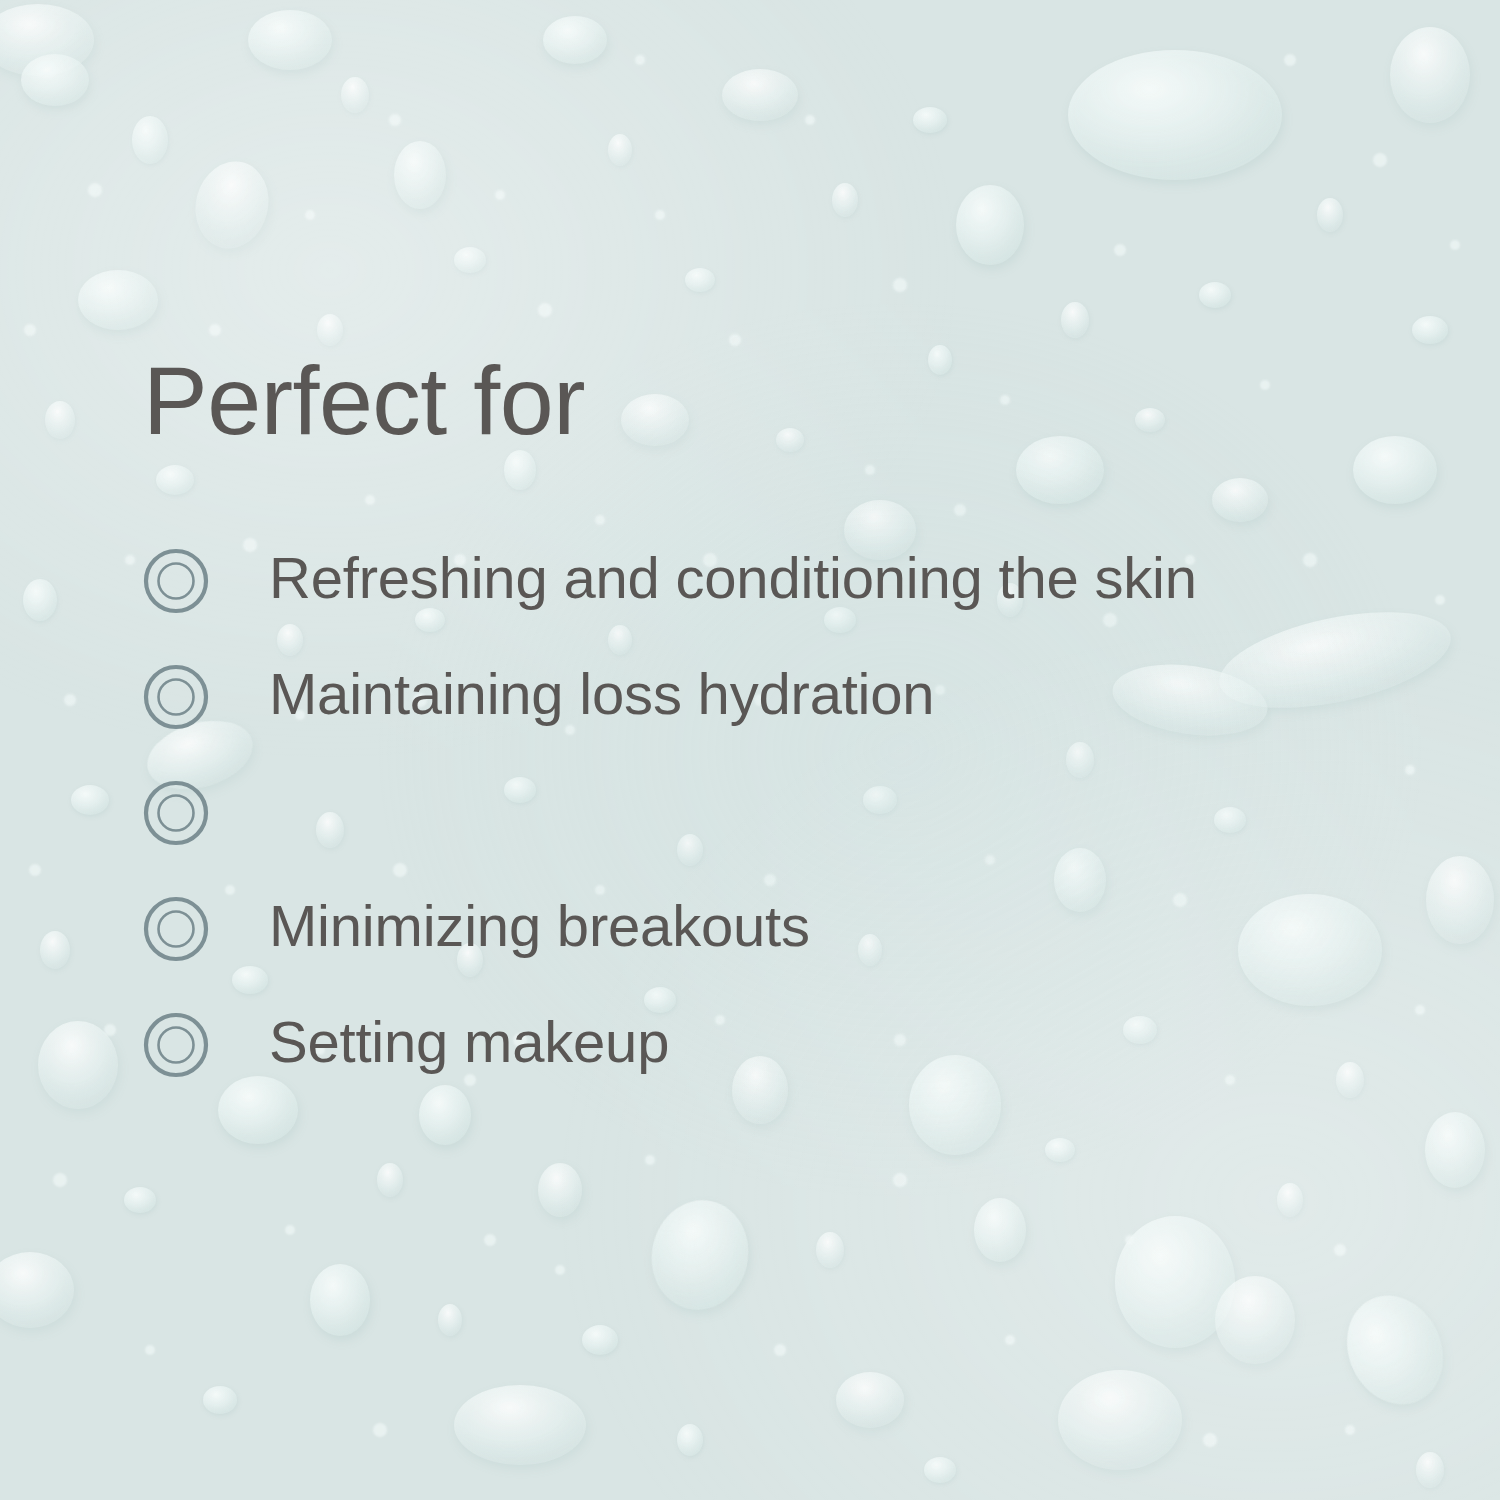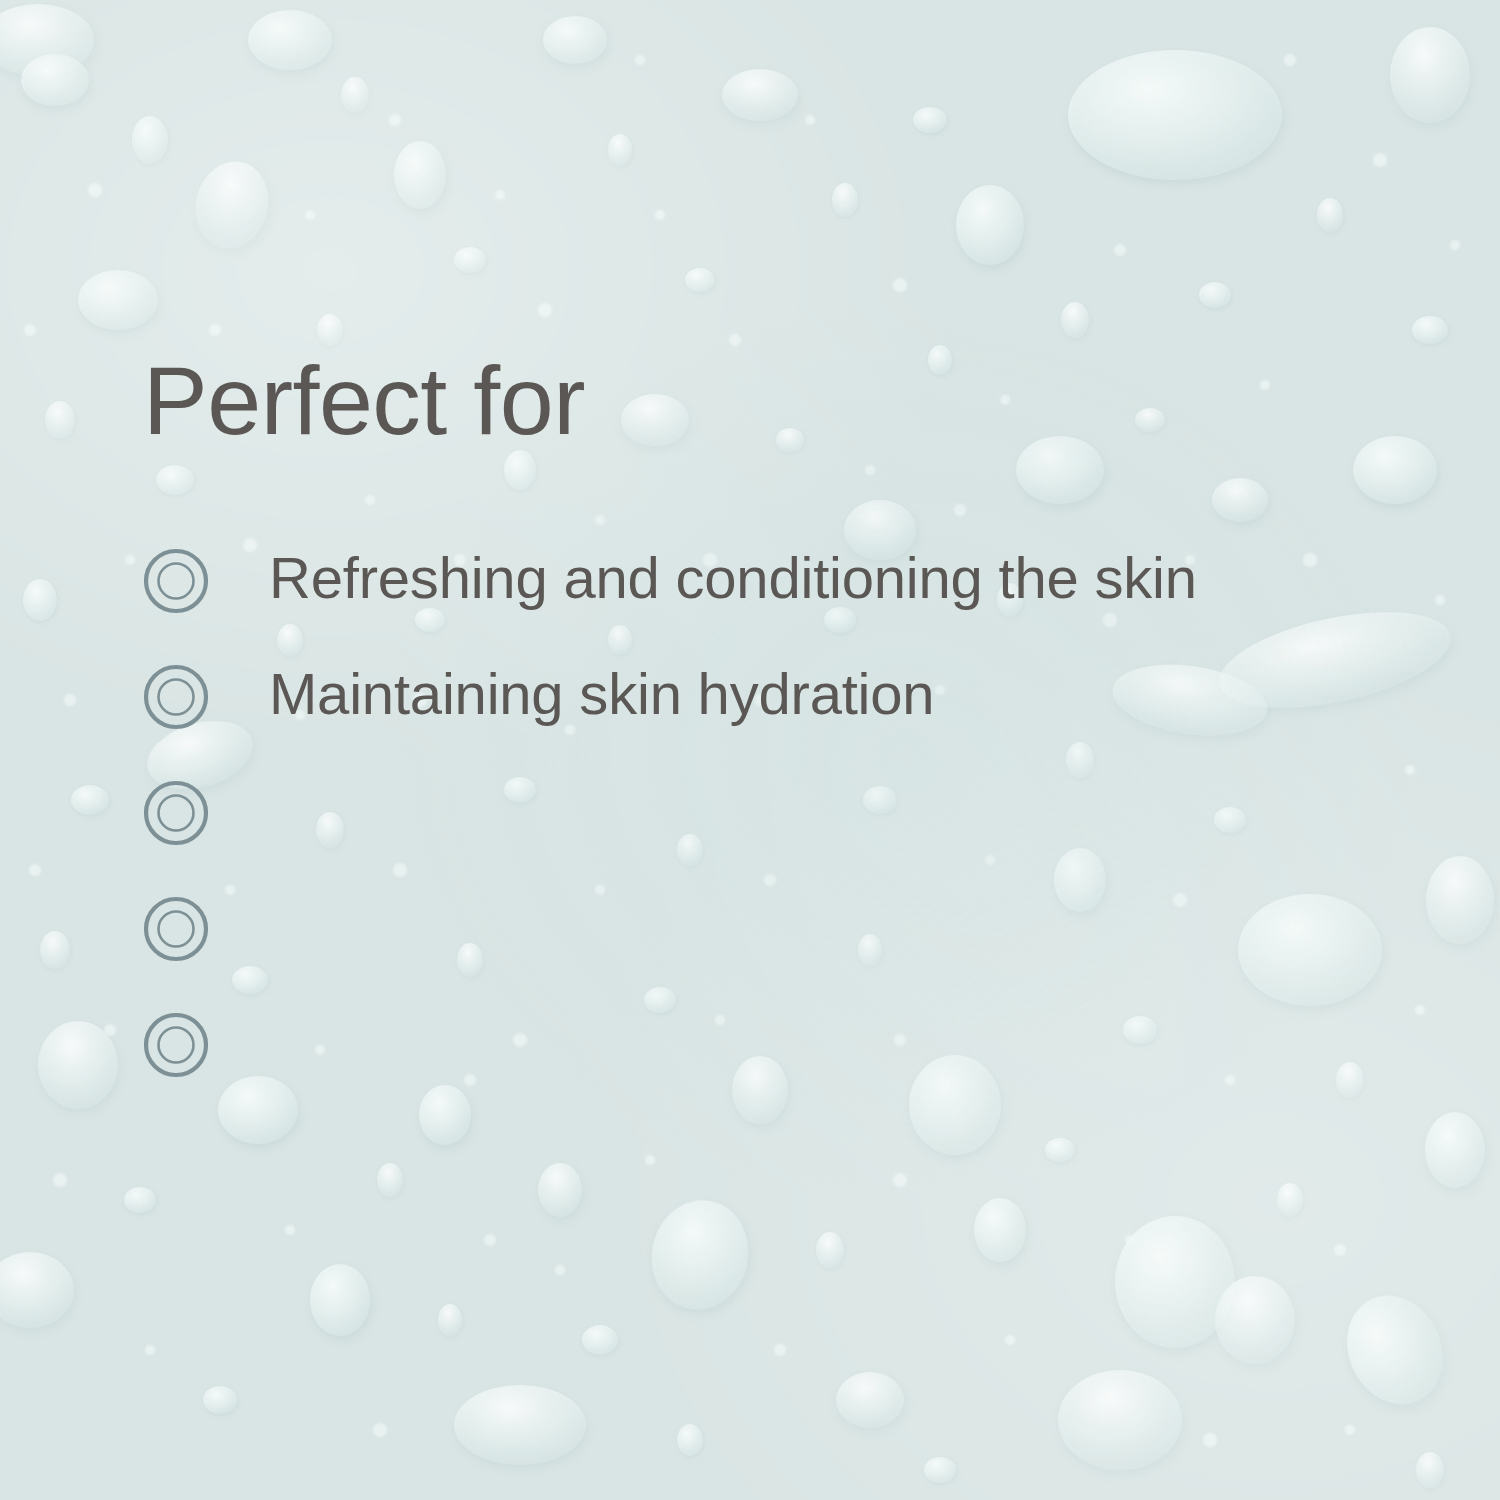--- a/index.html
+++ b/index.html
@@ -300,45 +300,47 @@
         <span class="item-label">Refreshing and conditioning the skin</span>
       </div>
 
       <div class="list-item">
         <span class="bullet-icon">
           <svg width="66" height="66" viewBox="0 0 66 66" xmlns="http://www.w3.org/2000/svg">
             <circle cx="33" cy="33" r="30" fill="none" stroke="#7d9095" stroke-width="4.2"></circle>
             <circle cx="33" cy="33" r="17.5" fill="none" stroke="#7d9095" stroke-width="2.6"></circle>
           </svg>
         </span>
-        <span class="item-label">Maintaining skin hydration</span>
-      </div>
-
-      <div class="list-item">
-        <span class="bullet-icon">
-          <svg width="66" height="66" viewBox="0 0 66 66" xmlns="http://www.w3.org/2000/svg">
-            <circle cx="33" cy="33" r="30" fill="none" stroke="#7d9095" stroke-width="4.2"></circle>
-            <circle cx="33" cy="33" r="17.5" fill="none" stroke="#7d9095" stroke-width="2.6"></circle>
-          </svg>
-        </span>
-      </div>
-
-      <div class="list-item">
-        <span class="bullet-icon">
-          <svg width="66" height="66" viewBox="0 0 66 66" xmlns="http://www.w3.org/2000/svg">
-            <circle cx="33" cy="33" r="30" fill="none" stroke="#7d9095" stroke-width="4.2"></circle>
-            <circle cx="33" cy="33" r="17.5" fill="none" stroke="#7d9095" stroke-width="2.6"></circle>
-          </svg>
-        </span>
-      </div>
-
-      <div class="list-item">
-        <span class="bullet-icon">
-          <svg width="66" height="66" viewBox="0 0 66 66" xmlns="http://www.w3.org/2000/svg">
-            <circle cx="33" cy="33" r="30" fill="none" stroke="#7d9095" stroke-width="4.2"></circle>
-            <circle cx="33" cy="33" r="17.5" fill="none" stroke="#7d9095" stroke-width="2.6"></circle>
-          </svg>
-        </span>
+        <span class="item-label">Maintaining loss hydration</span>
+      </div>
+
+      <div class="list-item">
+        <span class="bullet-icon">
+          <svg width="66" height="66" viewBox="0 0 66 66" xmlns="http://www.w3.org/2000/svg">
+            <circle cx="33" cy="33" r="30" fill="none" stroke="#7d9095" stroke-width="4.2"></circle>
+            <circle cx="33" cy="33" r="17.5" fill="none" stroke="#7d9095" stroke-width="2.6"></circle>
+          </svg>
+        </span>
+      </div>
+
+      <div class="list-item">
+        <span class="bullet-icon">
+          <svg width="66" height="66" viewBox="0 0 66 66" xmlns="http://www.w3.org/2000/svg">
+            <circle cx="33" cy="33" r="30" fill="none" stroke="#7d9095" stroke-width="4.2"></circle>
+            <circle cx="33" cy="33" r="17.5" fill="none" stroke="#7d9095" stroke-width="2.6"></circle>
+          </svg>
+        </span>
+        <span class="item-label">Minimizing breakouts</span>
+      </div>
+
+      <div class="list-item">
+        <span class="bullet-icon">
+          <svg width="66" height="66" viewBox="0 0 66 66" xmlns="http://www.w3.org/2000/svg">
+            <circle cx="33" cy="33" r="30" fill="none" stroke="#7d9095" stroke-width="4.2"></circle>
+            <circle cx="33" cy="33" r="17.5" fill="none" stroke="#7d9095" stroke-width="2.6"></circle>
+          </svg>
+        </span>
+        <span class="item-label">Setting makeup</span>
       </div>
 
     </div>
   </div>
 </div>
 
 </body></html>

